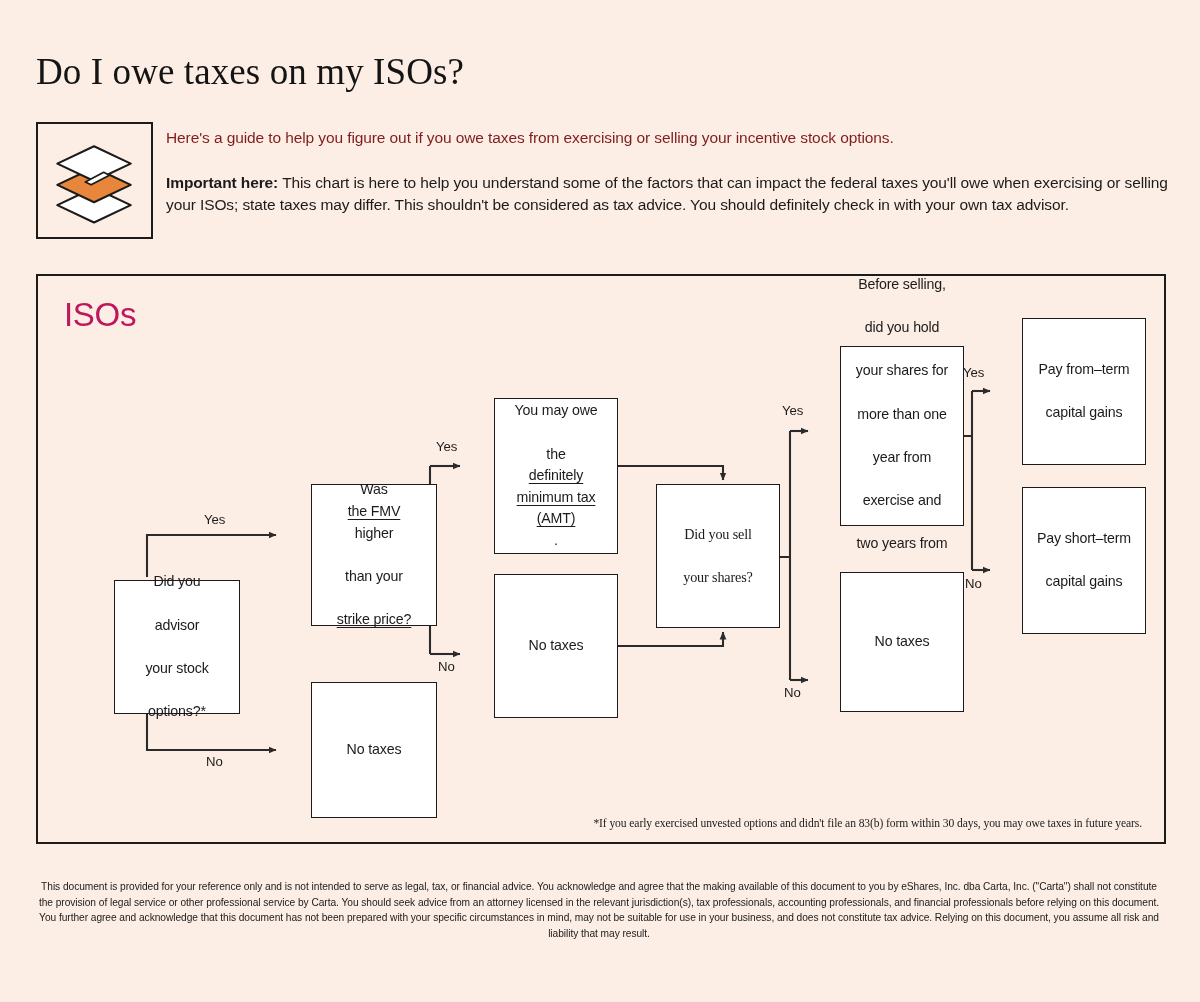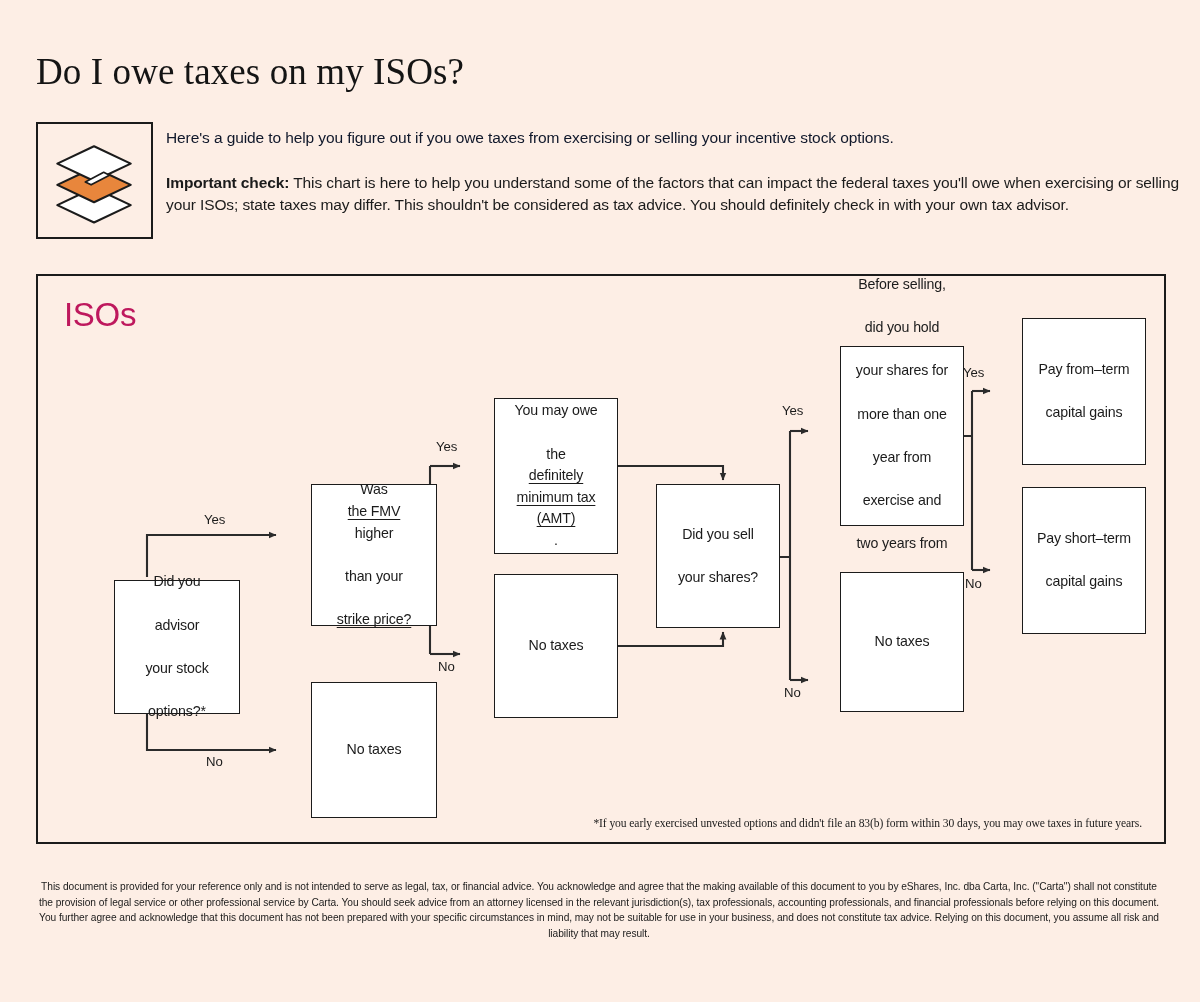--- a/index.html
+++ b/index.html
@@ -37,21 +37,21 @@
     background: #FDEEE5;
   }
   .icon-card svg { display: block; width: 100%; height: 100%; }
 
   .intro-text { position: absolute; left: 130px; top: 5px; width: 1032px; }
 
   .intro-lead {
     font-size: 15.5px;
     line-height: 1.38;
     letter-spacing: -0.1px;
-    color: #0f172a;
+    color: #7f1d1d;
   }
 
   .intro-note {
     margin-top: 24px;
     font-size: 15.5px;
     line-height: 1.42;
     letter-spacing: -0.1px;
     color: #1B1B1B;
   }
   .intro-note b { font-weight: 700; }
@@ -143,21 +143,21 @@
         <path d="M58 45 L96 63 L58 81 L20 63 Z" fill="#E8863C" stroke="#1B1B1B" stroke-width="2.2" stroke-linejoin="round"></path>
 
         <path d="M58 23 L96 41 L58 59 L20 41 Z" fill="#FFFFFF" stroke="#1B1B1B" stroke-width="2.2" stroke-linejoin="round"></path>
 
         <path d="M49 60 L68 50 L74 53 L55 63 Z" fill="#FFFFFF" stroke="#1B1B1B" stroke-width="1.8" stroke-linejoin="round"></path>
       </svg>
     </div>
 
     <div class="intro-text">
       <p class="intro-lead">Here's a guide to help you figure out if you owe taxes from exercising or selling your incentive stock options.</p>
-      <p class="intro-note"><b>Important check:</b> <span>This chart is here to help you understand some of the factors that can impact the federal taxes you'll owe when exercising or selling your ISOs; state taxes may differ. This shouldn't be considered as tax advice. You should definitely check in with your own tax advisor.</span></p>
+      <p class="intro-note"><b>Important here:</b> <span>This chart is here to help you understand some of the factors that can impact the federal taxes you'll owe when exercising or selling your ISOs; state taxes may differ. This shouldn't be considered as tax advice. You should definitely check in with your own tax advisor.</span></p>
     </div>
 
   </div>
 
   <div class="chart-frame">
 
     <div class="chart-heading">ISOs</div>
 
     <div class="flow-layer">
 
@@ -231,21 +231,21 @@
           <span>the </span><u>definitely</u><br>
           <u>minimum tax</u><br>
           <u>(AMT)</u><span>.</span>
         </span>
       </div>
 
       <div class="node" style="left:426px; top:298px; width:124px; height:144px;">
         <span>No taxes</span>
       </div>
 
-      <div class="node" style="left:588px; top:208px; width:124px; height:144px;">
+      <div class="node" style="left:588px; top:208px; width:124px; height:144px;font-family:Liberation Serif, serif;">
         <span>
           <span>Did you sell</span><br>
           <span>your shares?</span>
         </span>
       </div>
 
       <div class="node" style="left:772px; top:70px; width:124px; height:180px;">
         <span>
           <span>Before selling,</span><br>
           <span>did you hold</span><br>

